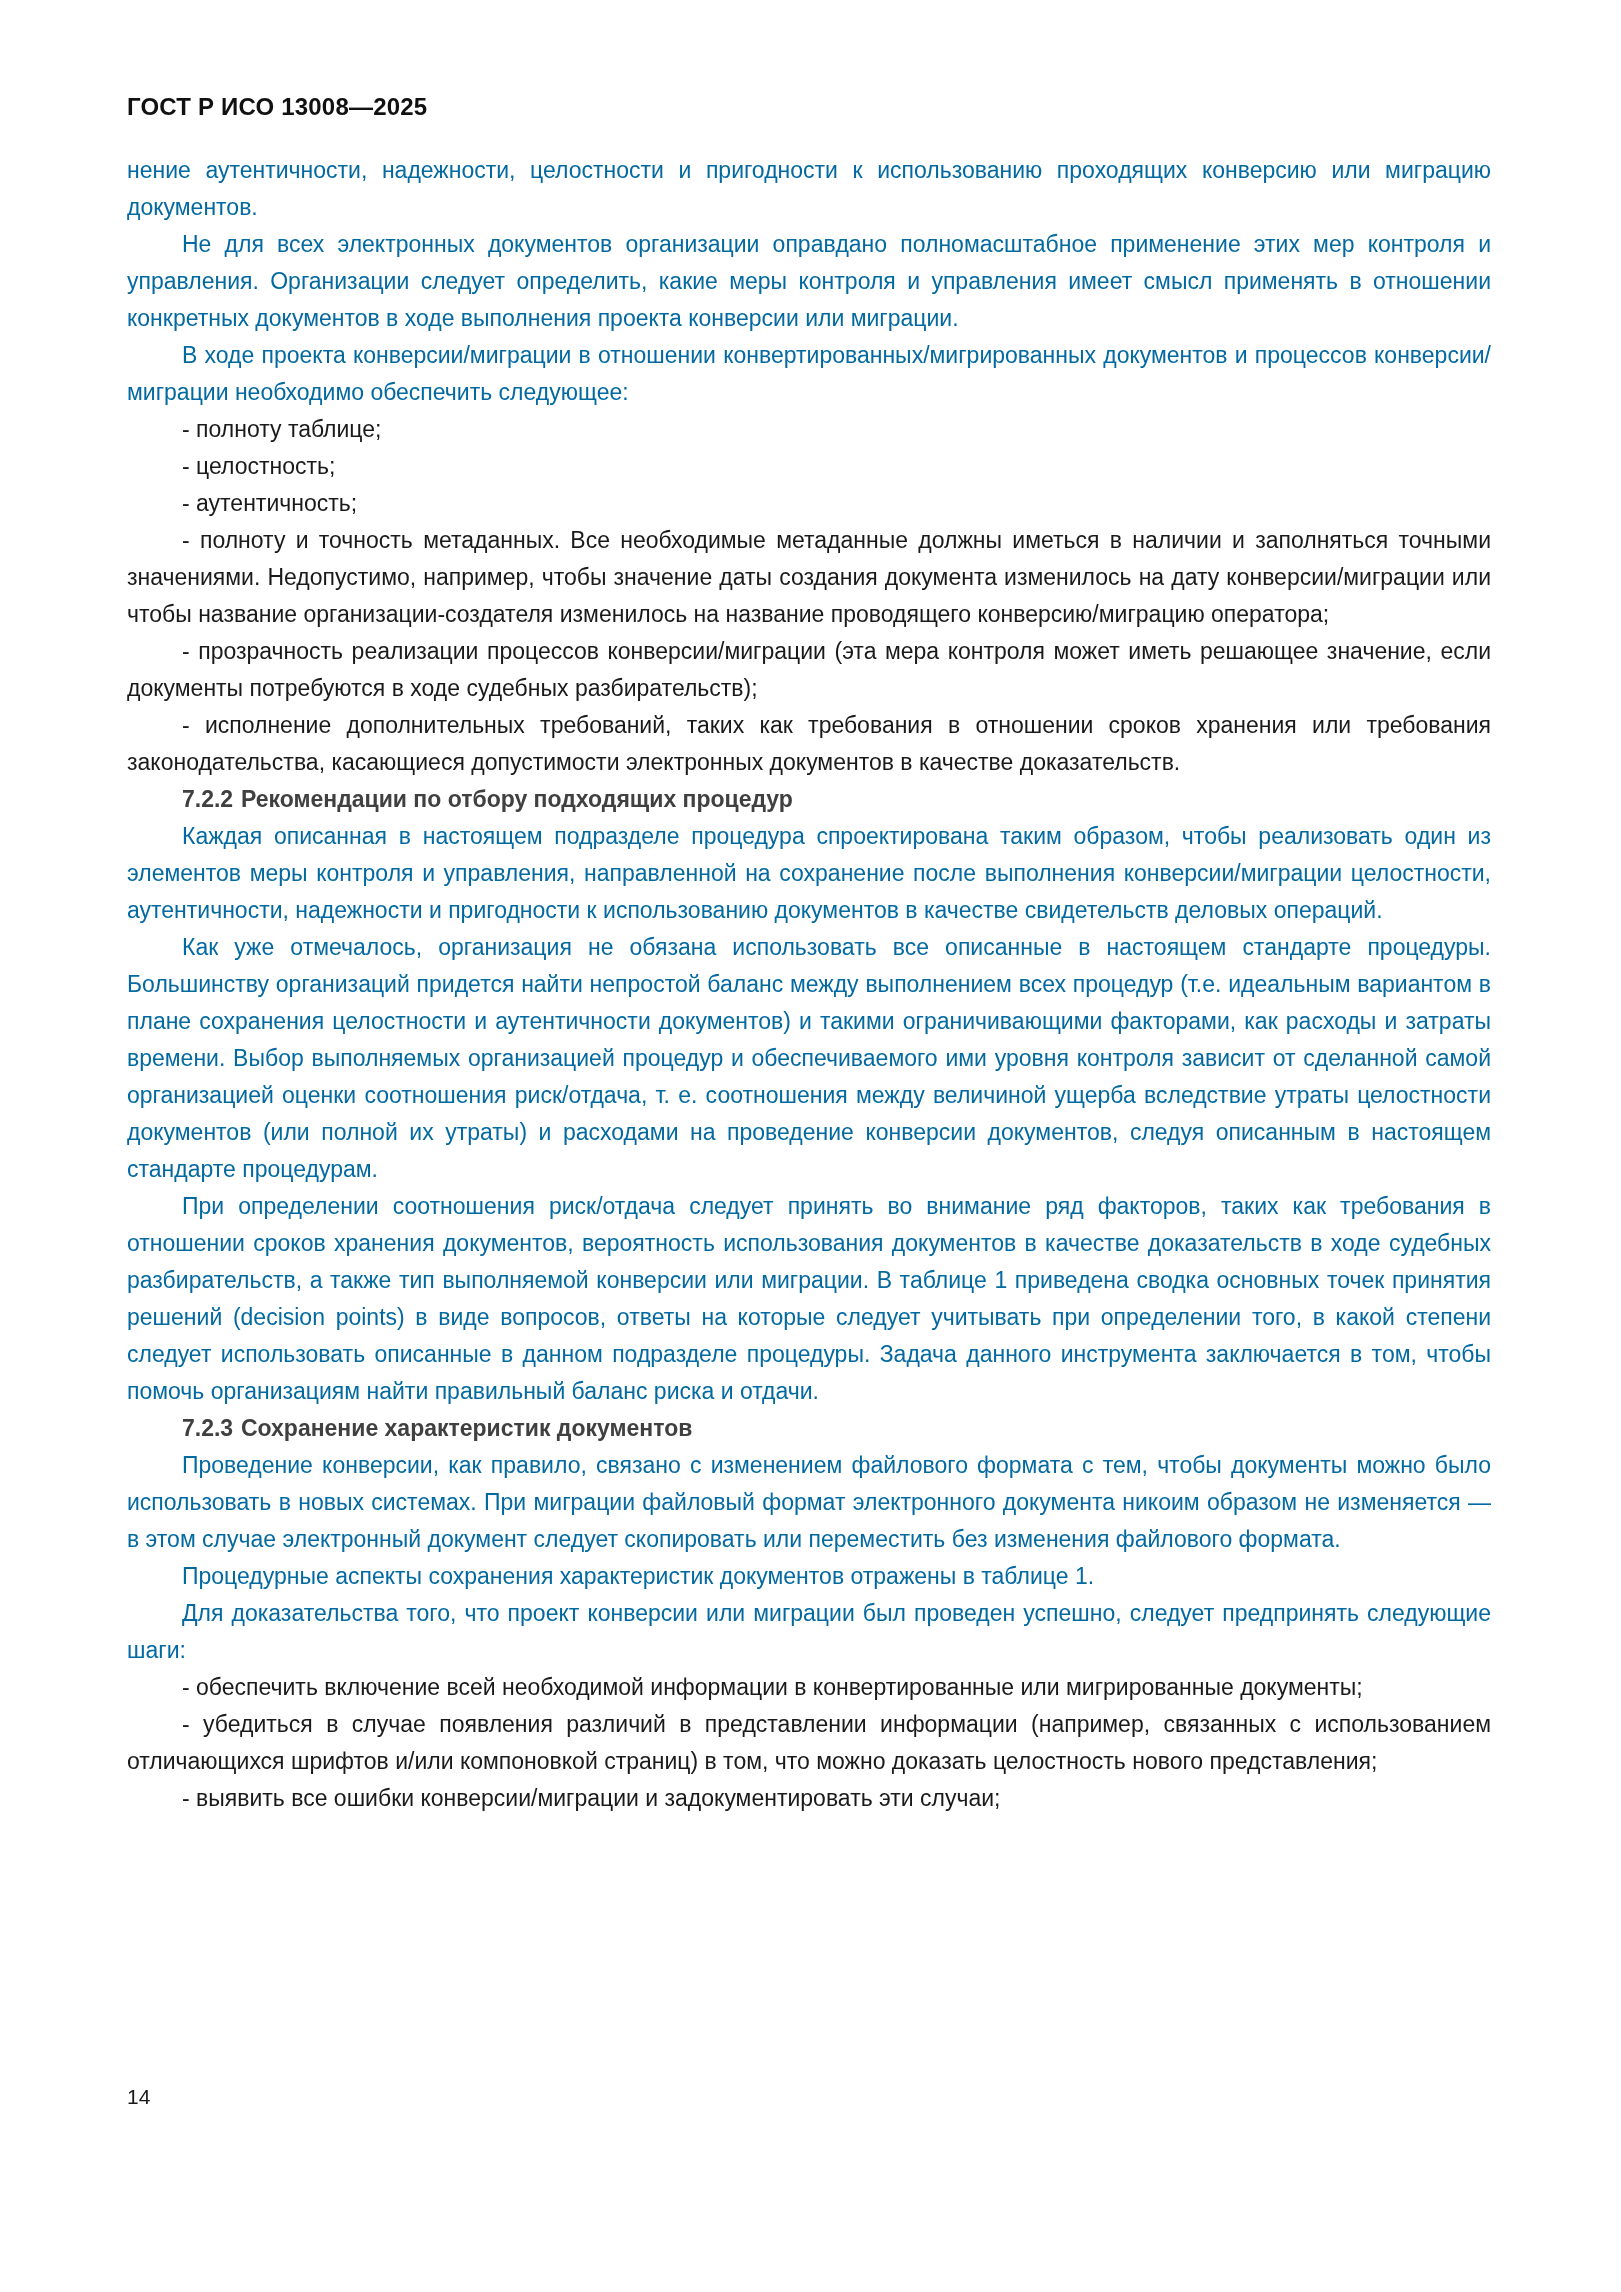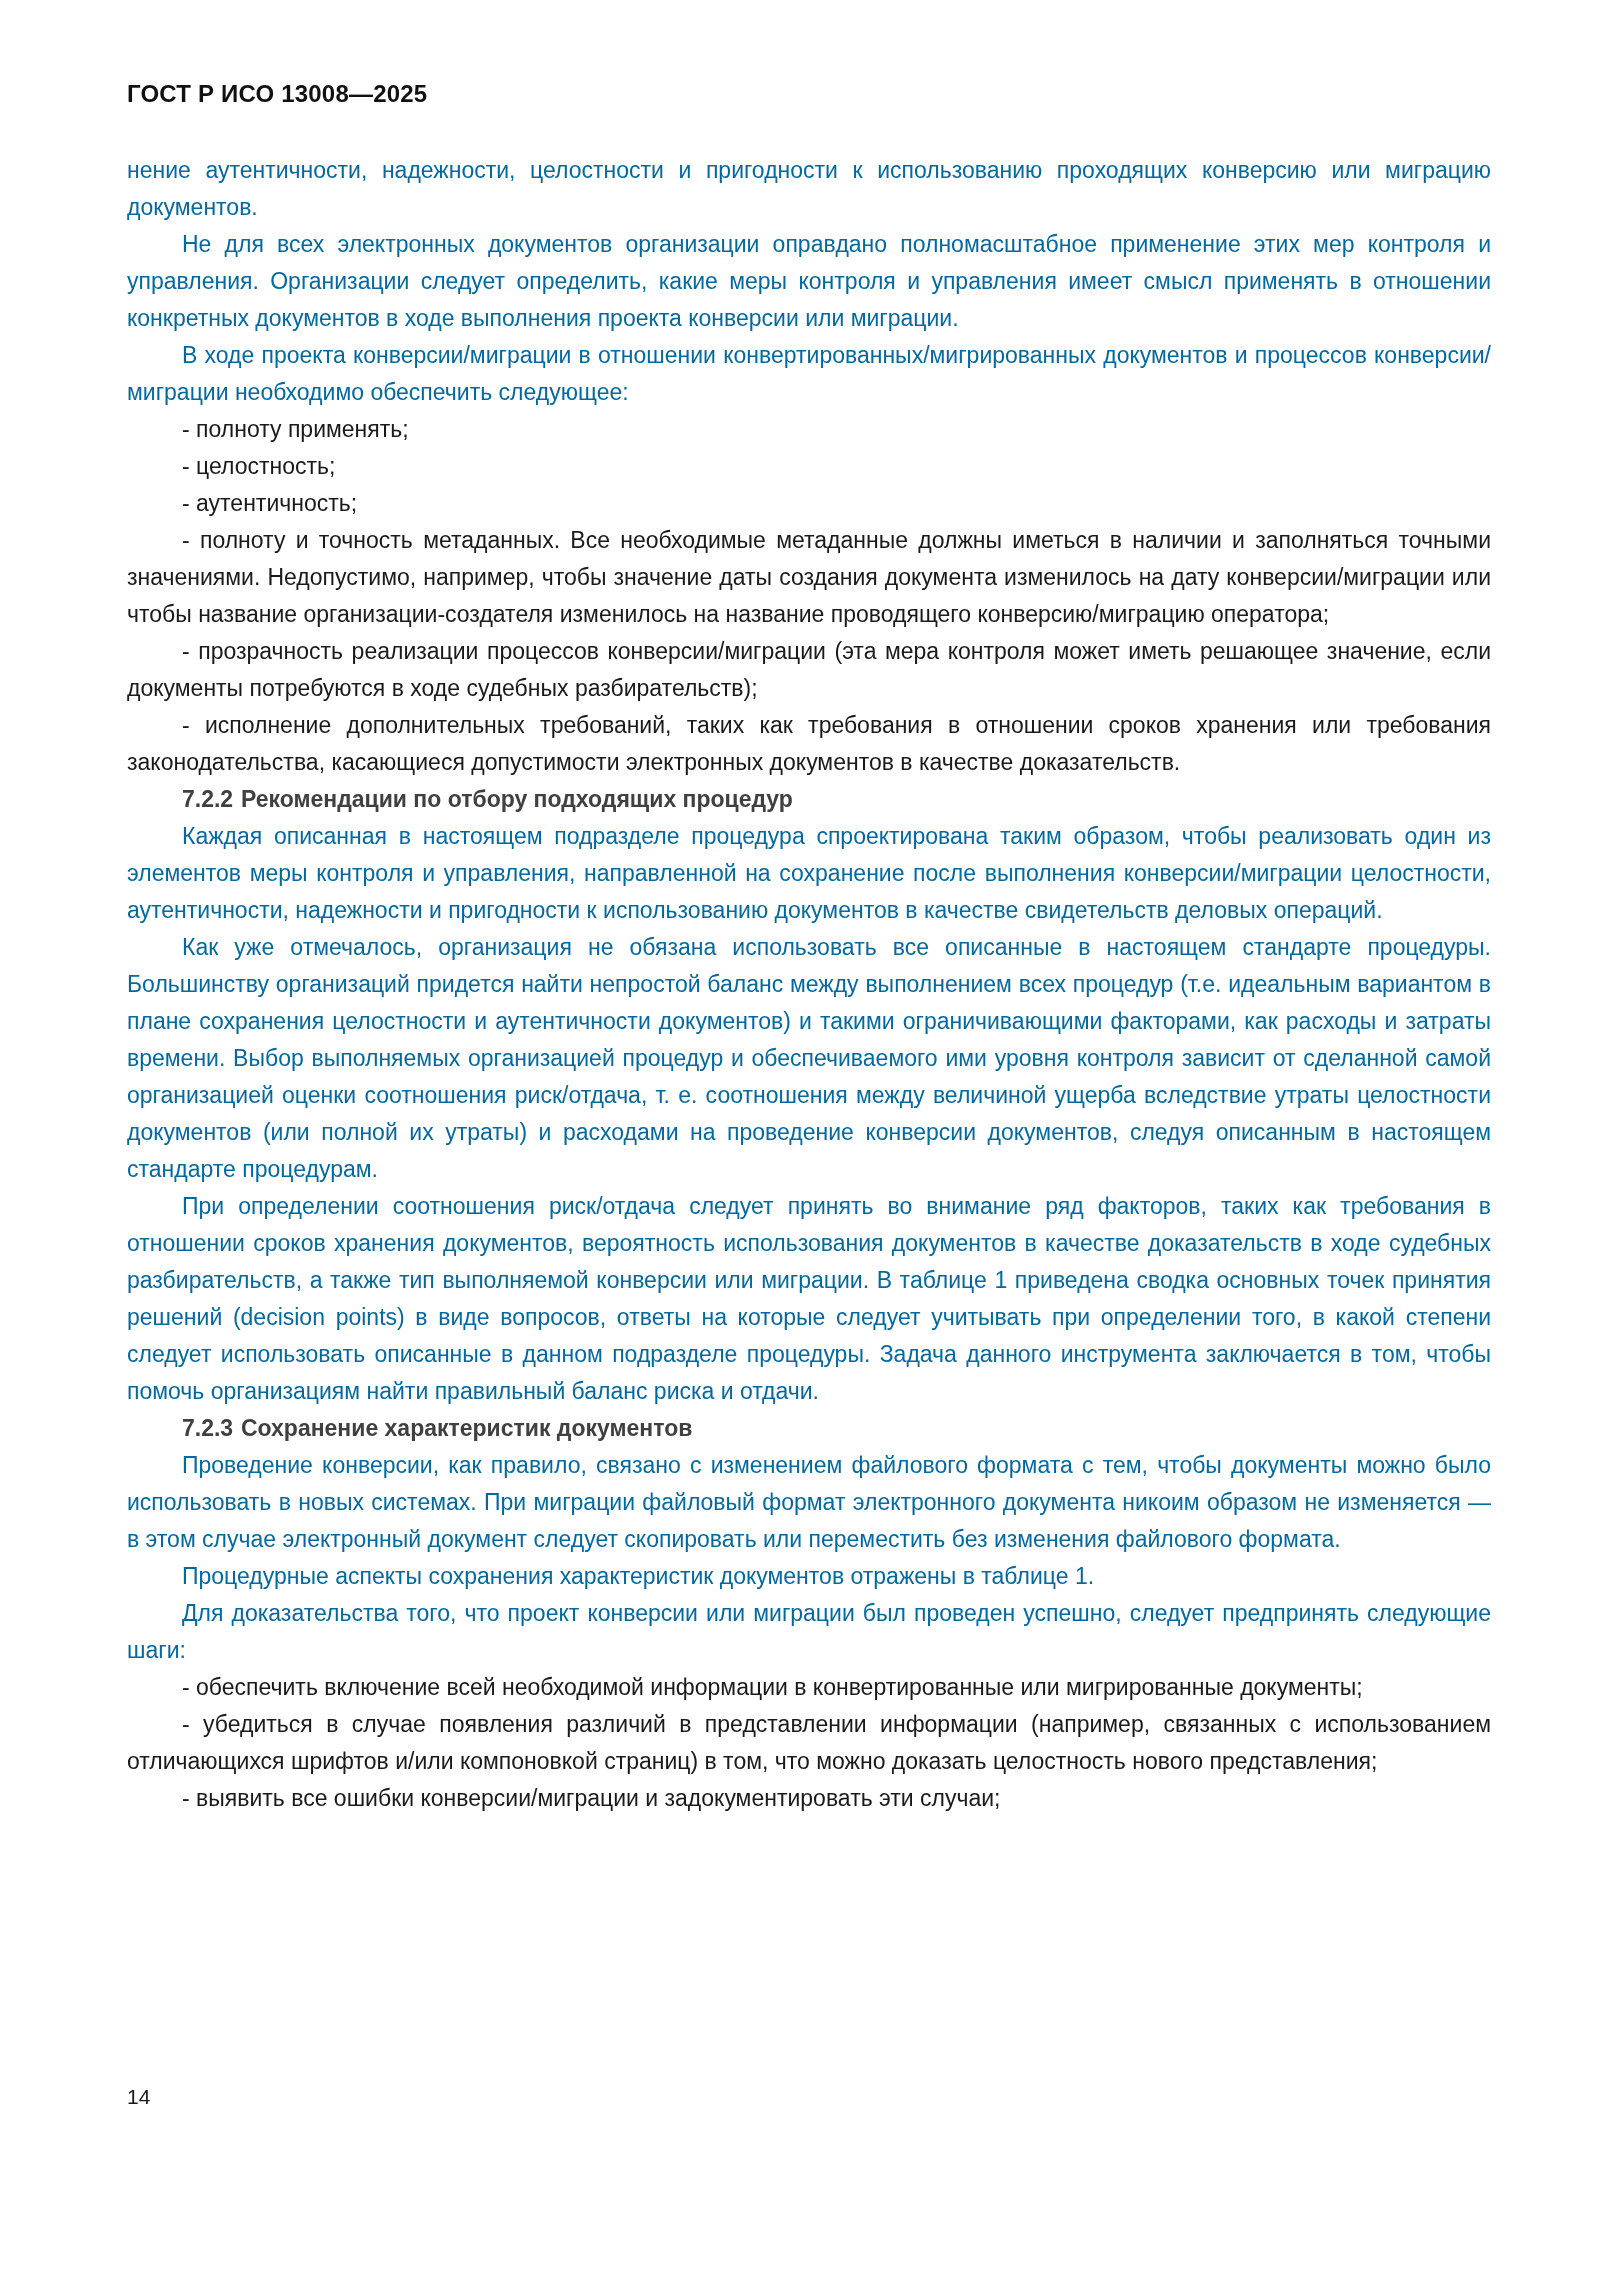--- a/index.html
+++ b/index.html
@@ -17,21 +17,21 @@
     overflow: hidden;
     font-family: "Liberation Sans", sans-serif;
     color: #000000;
     -webkit-font-smoothing: antialiased;
   }
 
   
   .doc-header {
     position: absolute;
     left: 127px;
-    top: 80px;
+    top: 93px;
     font-family: "Liberation Sans", sans-serif;
     font-weight: bold;
     font-size: 24px;
     letter-spacing: 0.2px;
     color: #111111;
     white-space: nowrap;
   }
 
   
   .content {
@@ -88,21 +88,21 @@
 <body>
 
 <div class="page">
 
   <div class="doc-header">ГОСТ Р ИСО 13008—2025</div>
 
   <div class="content">
       <p class="body noindent">нение аутентичности, надежности, целостности и пригодности к использованию проходящих конверсию или миграцию документов.</p>
       <p class="body indent">Не для всех электронных документов организации оправдано полномасштабное применение этих мер контроля и управления. Организации следует определить, какие меры контроля и управления имеет смысл применять в отношении конкретных документов в ходе выполнения проекта конверсии или миграции.</p>
       <p class="body indent">В ходе проекта конверсии/миграции в отношении конвертированных/мигрированных документов и процессов конверсии/миграции необходимо обеспечить следующее:</p>
-      <p class="dash">- полноту применять;</p>
+      <p class="dash">- полноту таблице;</p>
       <p class="dash">- целостность;</p>
       <p class="dash">- аутентичность;</p>
       <p class="dash">- полноту и точность метаданных. Все необходимые метаданные должны иметься в наличии и заполняться точными значениями. Недопустимо, например, чтобы значение даты создания документа изменилось на дату конверсии/миграции или чтобы название организации-создателя изменилось на название проводящего конверсию/миграцию оператора;</p>
       <p class="dash">- прозрачность реализации процессов конверсии/миграции (эта мера контроля может иметь решающее значение, если документы потребуются в ходе судебных разбирательств);</p>
       <p class="dash">- исполнение дополнительных требований, таких как требования в отношении сроков хранения или требования законодательства, касающиеся допустимости электронных документов в качестве доказательств.</p>
       <h3 class="sect"><span class="num">7.2.2</span><span>Рекомендации по отбору подходящих процедур</span></h3>
       <p class="body indent">Каждая описанная в настоящем подразделе процедура спроектирована таким образом, чтобы реализовать один из элементов меры контроля и управления, направленной на сохранение после выполнения конверсии/миграции целостности, аутентичности, надежности и пригодности к использованию документов в качестве свидетельств деловых операций.</p>
       <p class="body indent">Как уже отмечалось, организация не обязана использовать все описанные в настоящем стандарте процедуры. Большинству организаций придется найти непростой баланс между выполнением всех процедур (т.е. идеальным вариантом в плане сохранения целостности и аутентичности документов) и такими ограничивающими факторами, как расходы и затраты времени. Выбор выполняемых организацией процедур и обеспечиваемого ими уровня контроля зависит от сделанной самой организацией оценки соотношения риск/отдача, т. е. соотношения между величиной ущерба вследствие утраты целостности документов (или полной их утраты) и расходами на проведение конверсии документов, следуя описанным в настоящем стандарте процедурам.</p>
       <p class="body indent">При определении соотношения риск/отдача следует принять во внимание ряд факторов, таких как требования в отношении сроков хранения документов, вероятность использования документов в качестве доказательств в ходе судебных разбирательств, а также тип выполняемой конверсии или миграции. В таблице 1 приведена сводка основных точек принятия решений (decision points) в виде вопросов, ответы на которые следует учитывать при определении того, в какой степени следует использовать описанные в данном подразделе процедуры. Задача данного инструмента заключается в том, чтобы помочь организациям найти правильный баланс риска и отдачи.</p>
       <h3 class="sect"><span class="num">7.2.3</span><span>Сохранение характеристик документов</span></h3>

